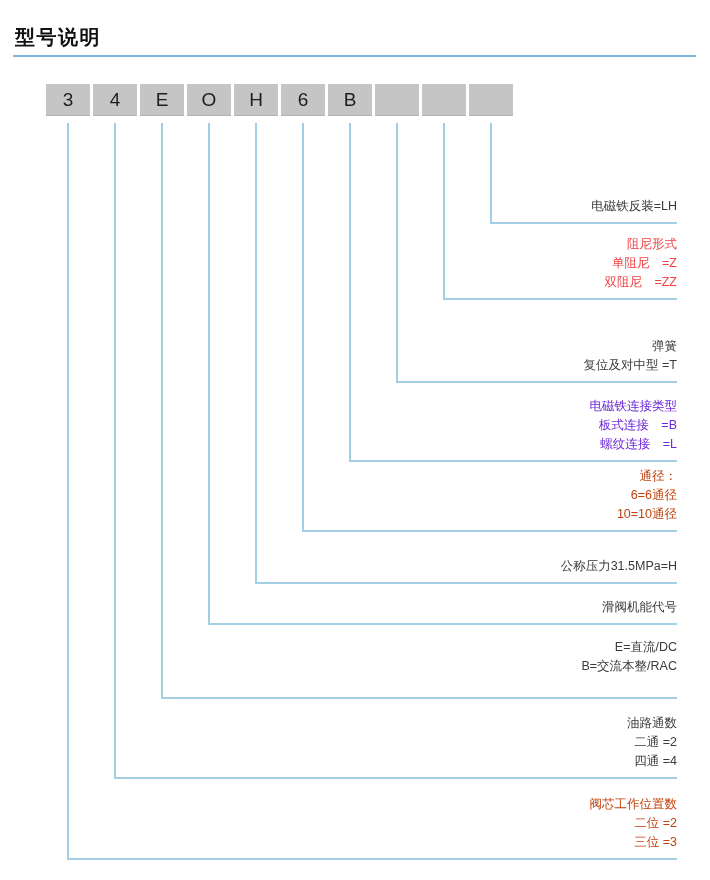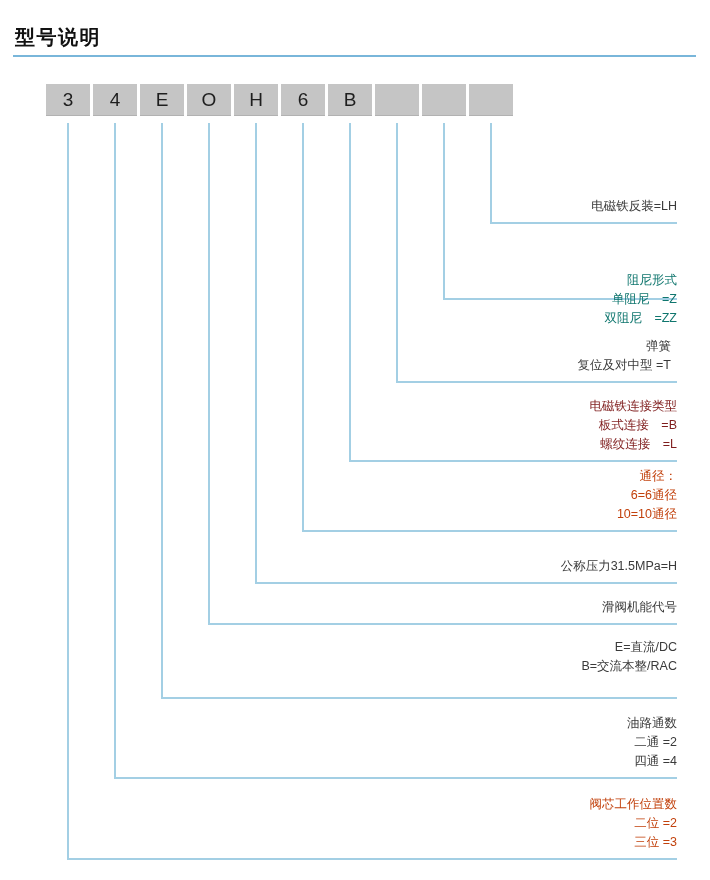--- a/index.html
+++ b/index.html
@@ -59,27 +59,27 @@
       <div class="model-box" style="left: 281px; top: 84px; width: 44px; height: 32px; background: rgb(197, 197, 197); color: rgb(30, 30, 30);">6</div>
       <div class="model-box" style="left: 328px; top: 84px; width: 44px; height: 32px; background: rgb(197, 197, 197); color: rgb(30, 30, 30);">B</div>
       <div class="model-box" style="left: 375px; top: 84px; width: 44px; height: 32px; background: rgb(197, 197, 197); color: rgb(30, 30, 30);"></div>
       <div class="model-box" style="left: 422px; top: 84px; width: 44px; height: 32px; background: rgb(197, 197, 197); color: rgb(30, 30, 30);"></div>
       <div class="model-box" style="left: 469px; top: 84px; width: 44px; height: 32px; background: rgb(197, 197, 197); color: rgb(30, 30, 30);"></div>
       <div class="vline" style="left: 490.25px; top: 123px; height: 99px; background: rgb(163, 207, 228);"></div>
       <div class="hline" style="left: 490.25px; top: 222px; width: 186.75px; background: rgb(163, 207, 228);"></div>
       <div class="legend-label" style="right: 33px; bottom: 664px; color: rgb(58, 58, 58); margin-left: 24px;"><div>电磁铁反装=LH</div></div>
       <div class="vline" style="left: 443.25px; top: 123px; height: 175px; background: rgb(163, 207, 228);"></div>
       <div class="hline" style="left: 443.25px; top: 298px; width: 233.75px; background: rgb(163, 207, 228);"></div>
-      <div class="legend-label" style="right: 33px; bottom: 552px; color: #0f766e;"><div>阻尼形式</div><div>单阻尼　=Z</div><div>双阻尼　=ZZ</div></div>
+      <div class="legend-label" style="right: 33px; bottom: 588px; color: #ef4444;"><div>阻尼形式</div><div>单阻尼　=Z</div><div>双阻尼　=ZZ</div></div>
       <div class="vline" style="left: 396.25px; top: 123px; height: 258px; background: rgb(163, 207, 228);"></div>
       <div class="hline" style="left: 396.25px; top: 381px; width: 280.75px; background: rgb(163, 207, 228);"></div>
-      <div class="legend-label" style="right: 39px; bottom: 505px; color: rgb(58, 58, 58);"><div>弹簧</div><div>复位及对中型 =T</div></div>
+      <div class="legend-label" style="right: 33px; bottom: 505px; color: rgb(58, 58, 58);"><div>弹簧</div><div>复位及对中型 =T</div></div>
       <div class="vline" style="left: 349.25px; top: 123px; height: 337px; background: rgb(163, 207, 228);"></div>
       <div class="hline" style="left: 349.25px; top: 460px; width: 327.75px; background: rgb(163, 207, 228);"></div>
-      <div class="legend-label" style="right: 33px; bottom: 426px; color: #7f1d1d;"><div>电磁铁连接类型</div><div>板式连接　=B</div><div>螺纹连接　=L</div></div>
+      <div class="legend-label" style="right: 33px; bottom: 426px; color: #6d28d9;"><div>电磁铁连接类型</div><div>板式连接　=B</div><div>螺纹连接　=L</div></div>
       <div class="vline" style="left: 302.25px; top: 123px; height: 407px; background: rgb(163, 207, 228);"></div>
       <div class="hline" style="left: 302.25px; top: 530px; width: 374.75px; background: rgb(163, 207, 228);"></div>
       <div class="legend-label" style="right: 33px; bottom: 356px; color: #c2410c;"><div>通径：</div><div>6=6通径</div><div>10=10通径</div></div>
       <div class="vline" style="left: 255.25px; top: 123px; height: 459px; background: rgb(163, 207, 228);"></div>
       <div class="hline" style="left: 255.25px; top: 582px; width: 421.75px; background: rgb(163, 207, 228);"></div>
       <div class="legend-label" style="right: 33px; bottom: 304px; color: rgb(58, 58, 58);"><div>公称压力31.5MPa=H</div></div>
       <div class="vline" style="left: 208.25px; top: 123px; height: 500px; background: rgb(163, 207, 228);"></div>
       <div class="hline" style="left: 208.25px; top: 623px; width: 468.75px; background: rgb(163, 207, 228);"></div>
       <div class="legend-label" style="right: 33px; bottom: 263px; color: rgb(58, 58, 58);"><div>滑阀机能代号</div></div>
       <div class="vline" style="left: 161.25px; top: 123px; height: 574px; background: rgb(163, 207, 228);"></div>

